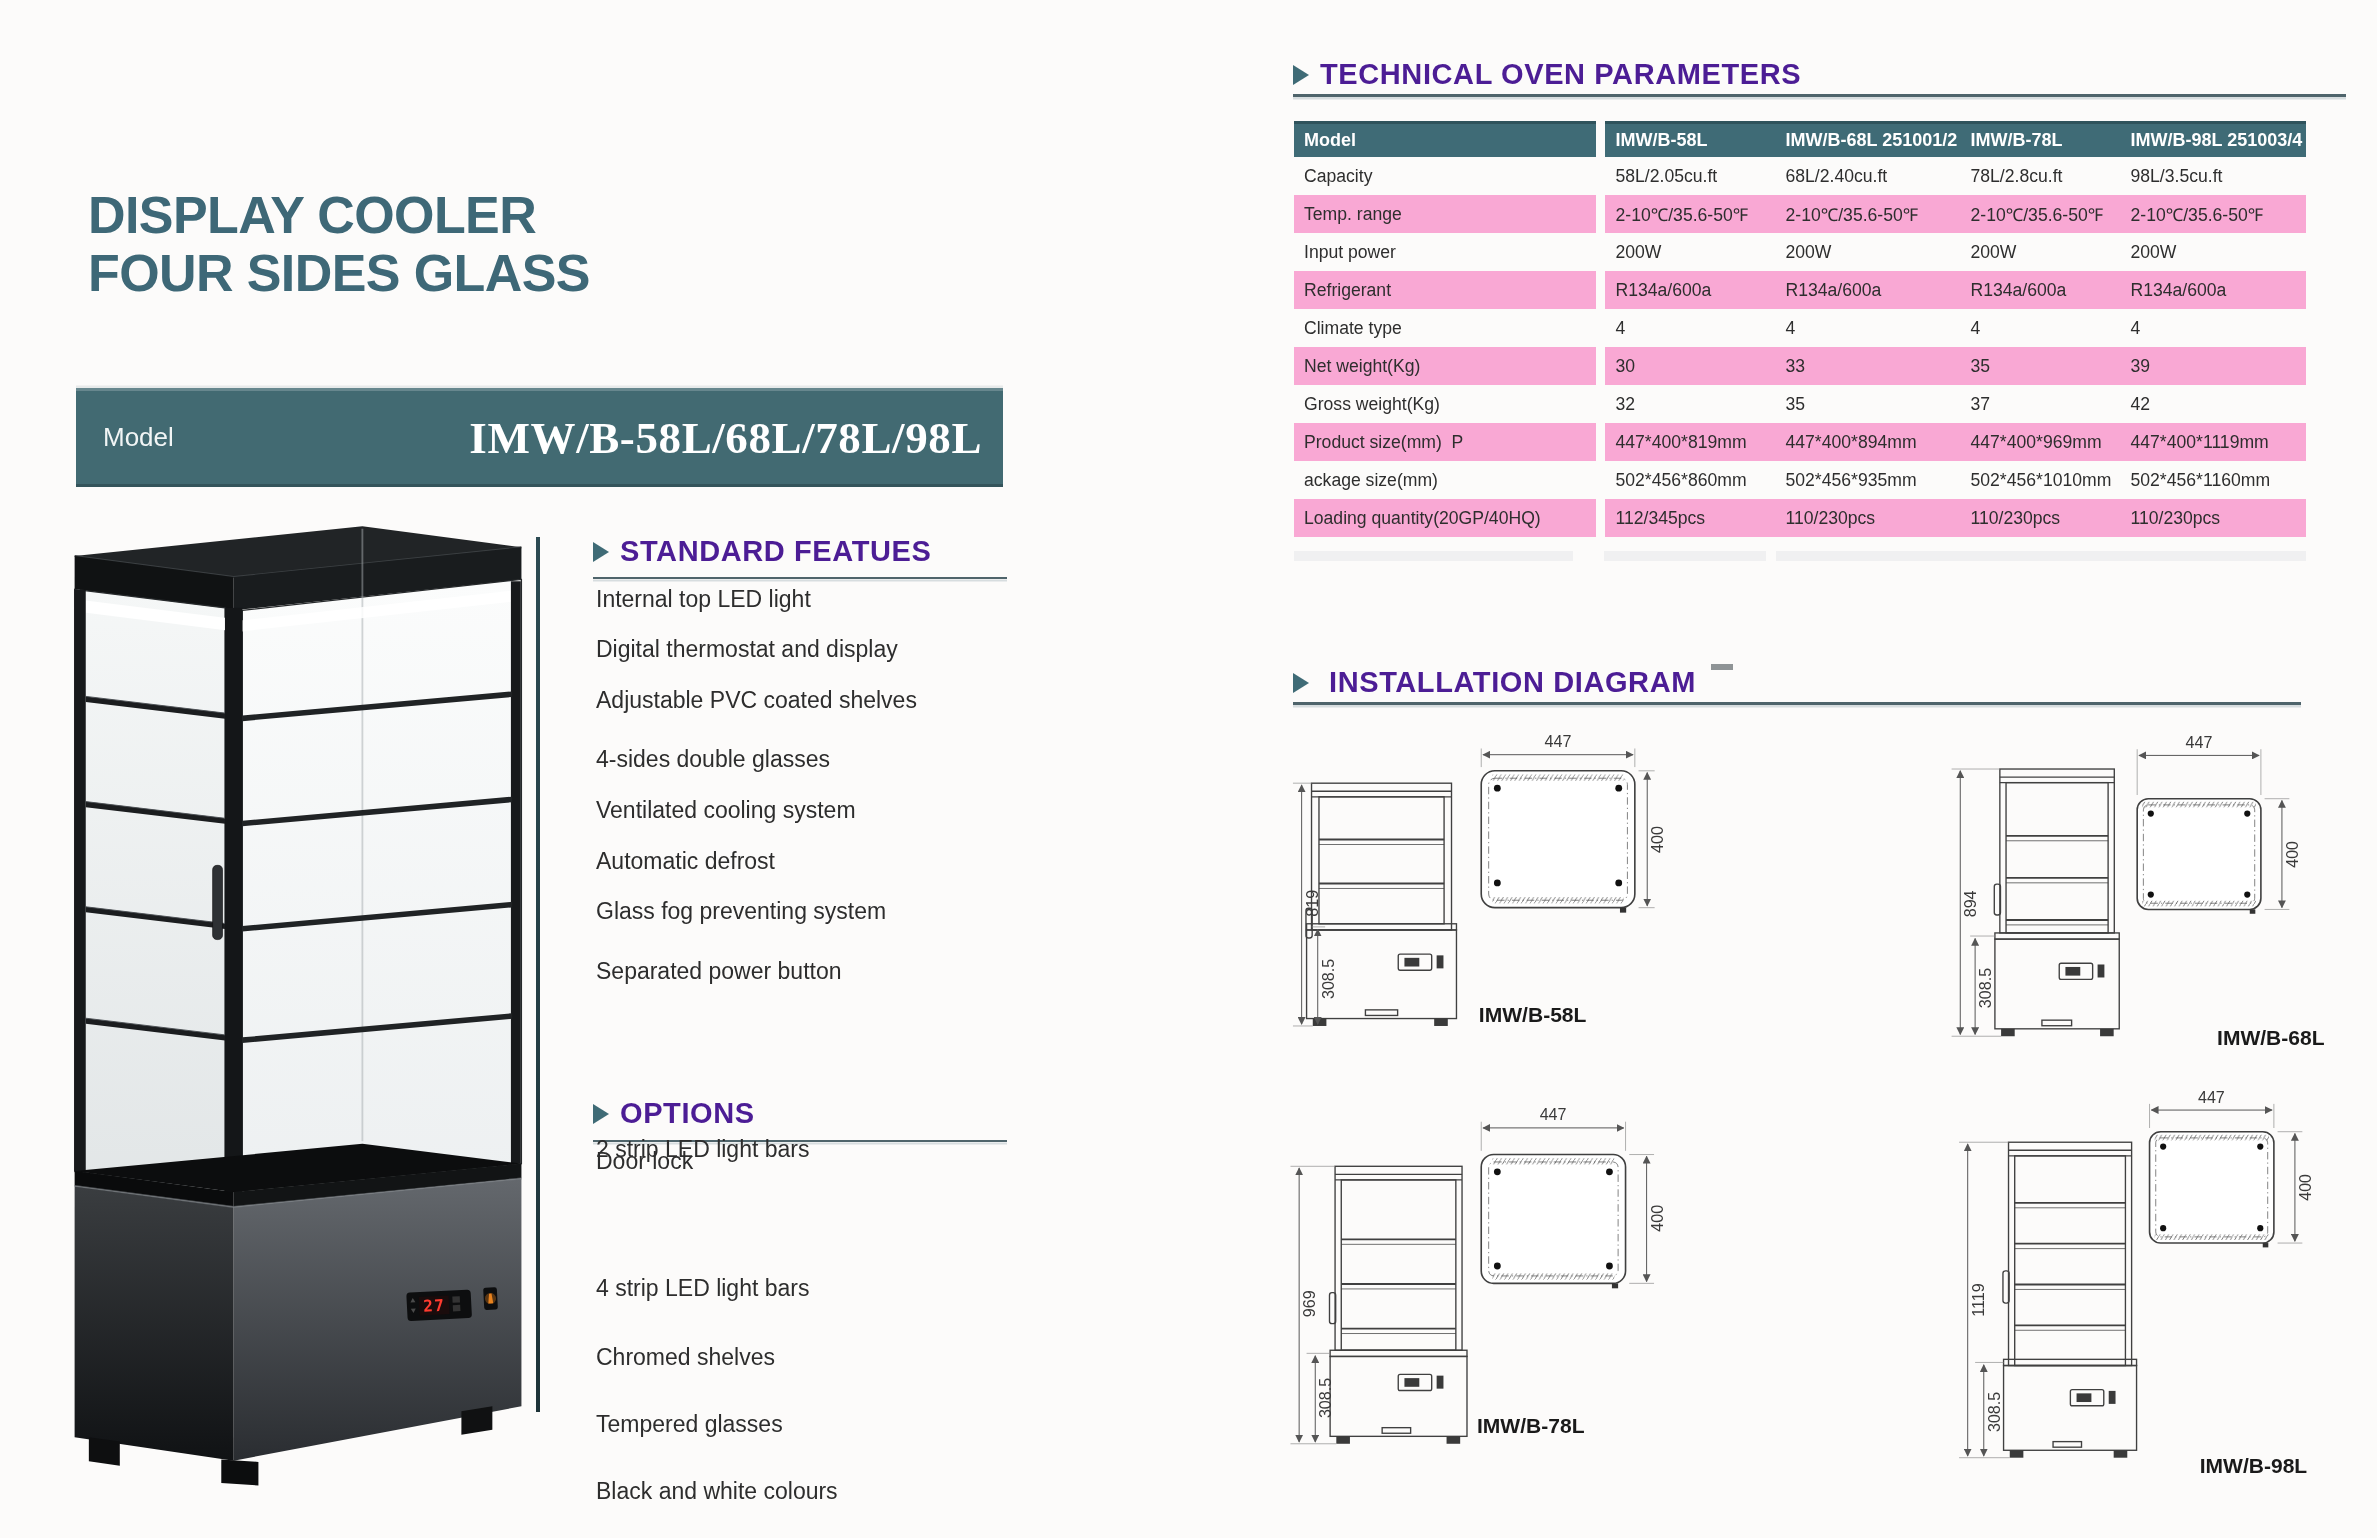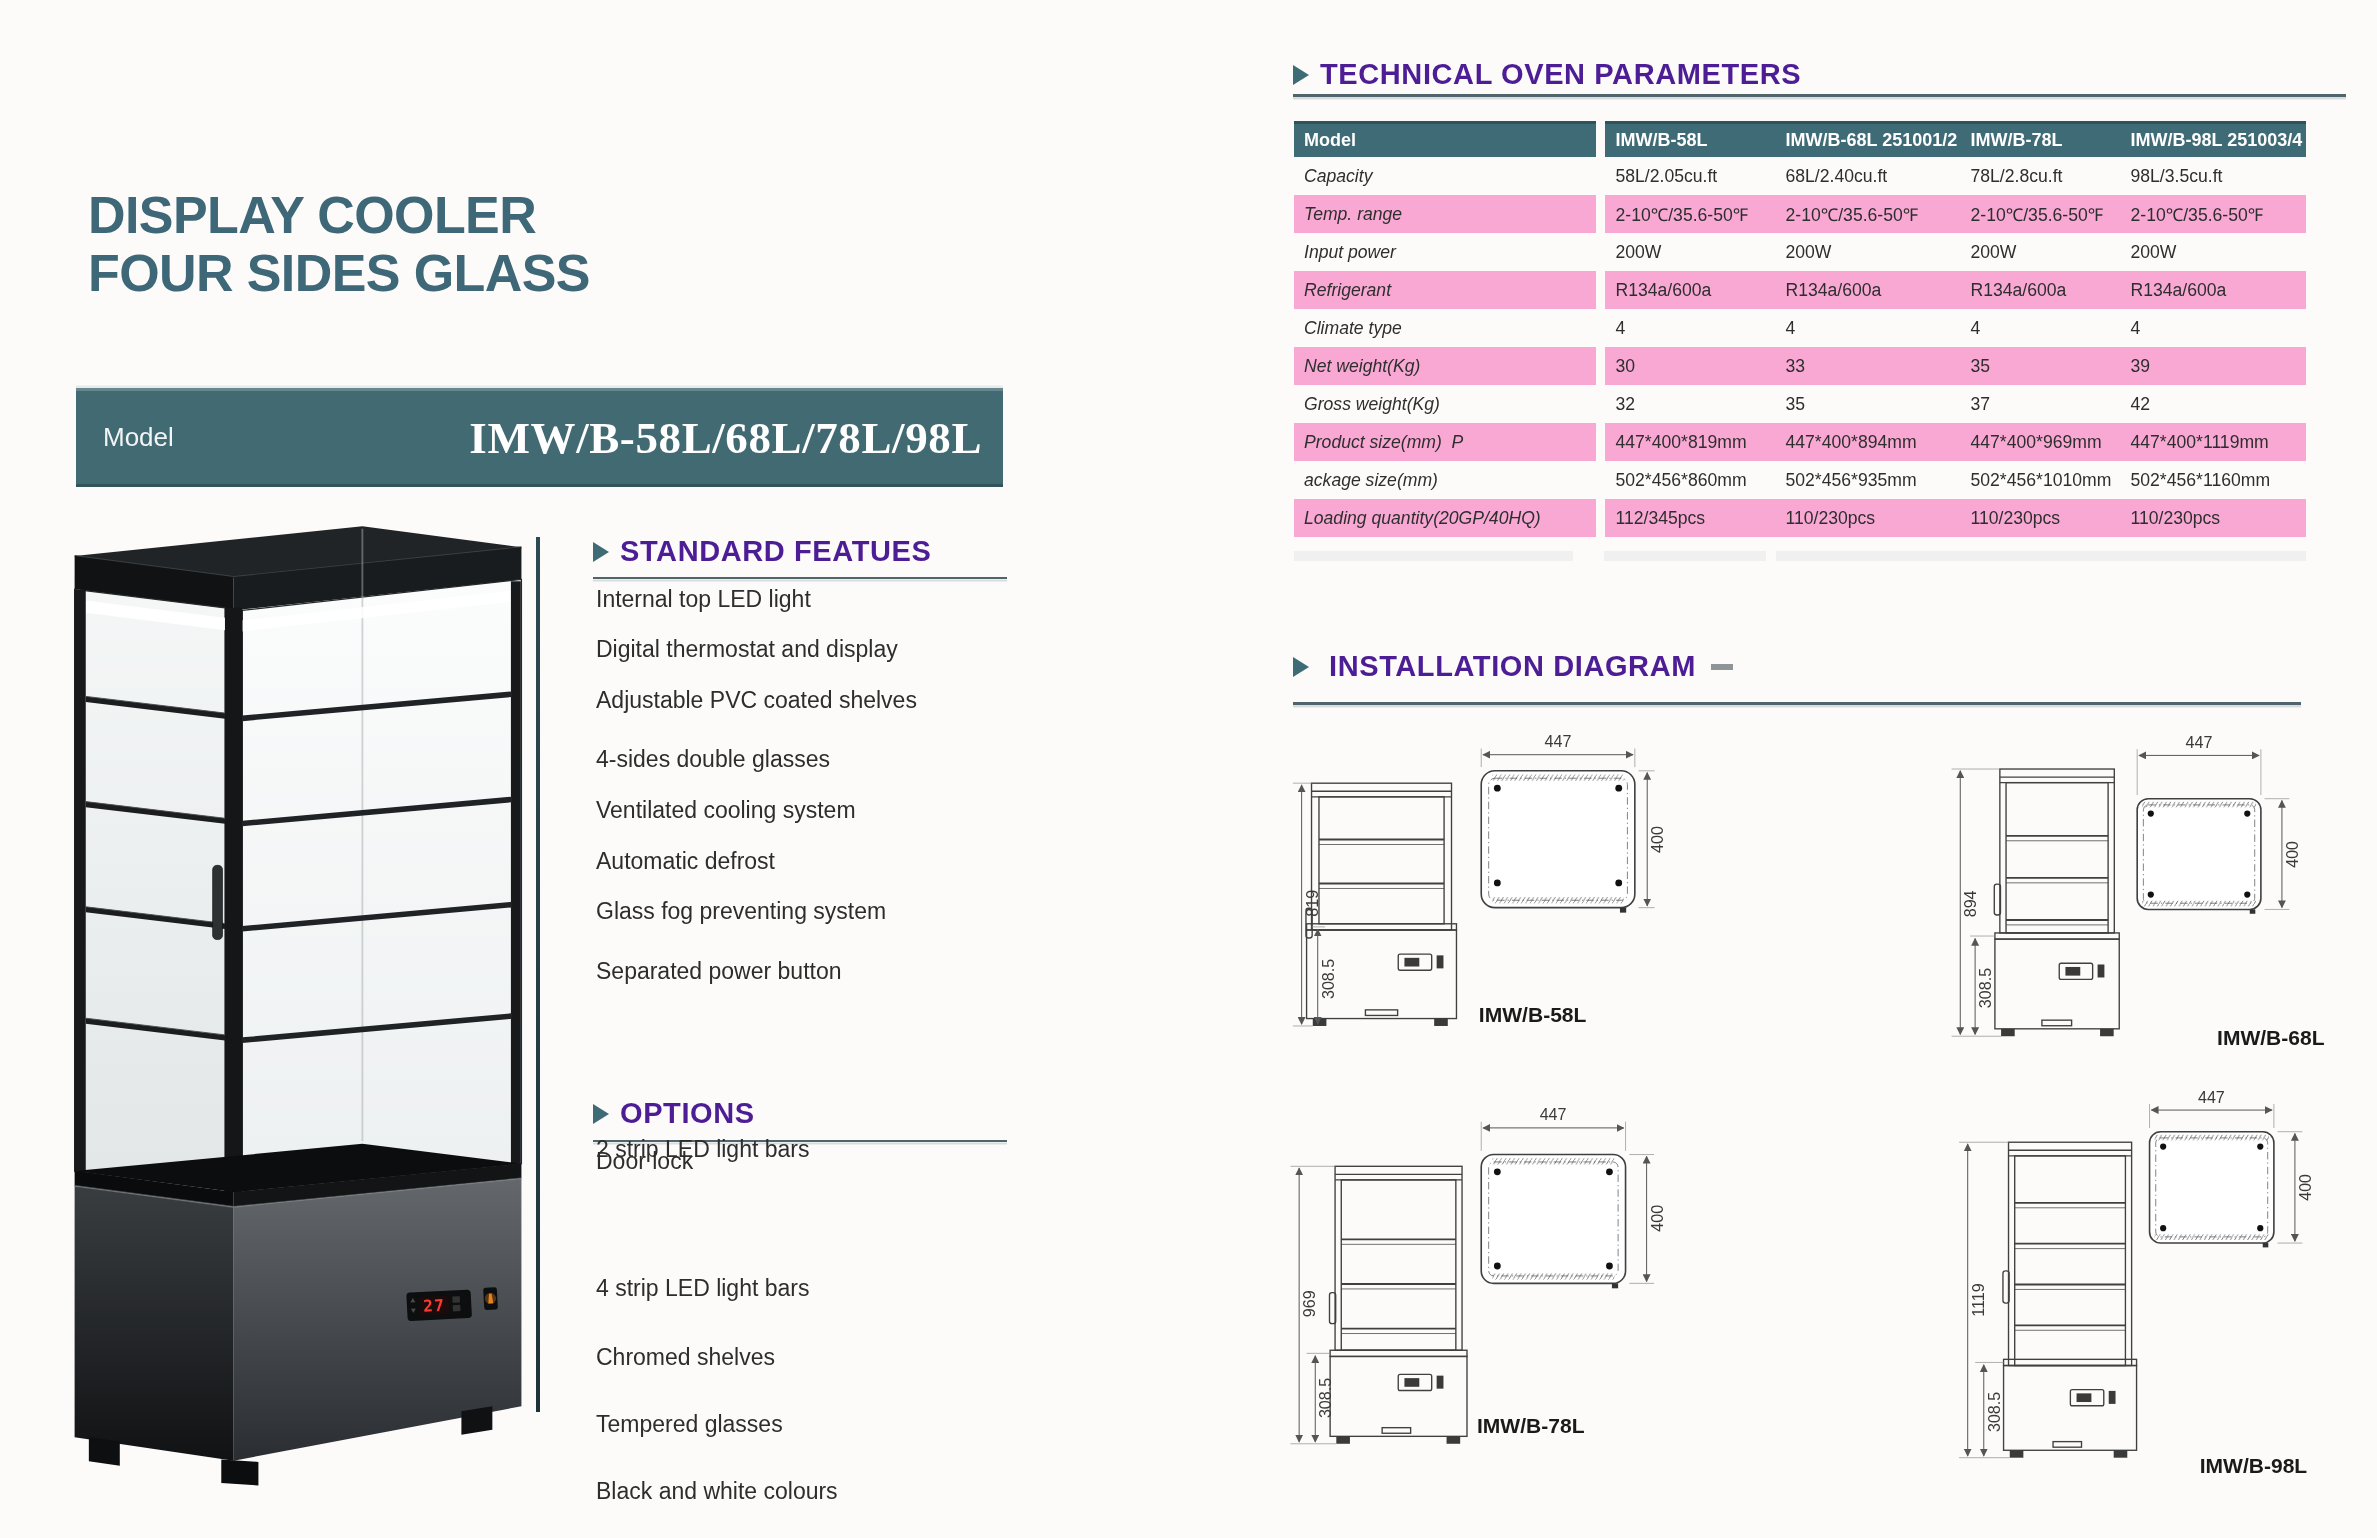--- a/index.html
+++ b/index.html
@@ -21,21 +21,21 @@
 
   
   .sec-head { position:absolute; display:flex; align-items:center; gap:11px;
            color:#4c1d95; font-weight:700; font-size:29px; letter-spacing:0.6px; white-space:nowrap; }
   .tri { width:0; height:0; border-left:16px solid #3F6B76;
            border-top:10px solid transparent; border-bottom:10px solid transparent; }
   .rule { position:absolute; height:1.9px; background:#4F646B; box-shadow:0 2.5px 0 #D7DDDF; }
   #featHead { left:593px; top:535px; }   #featRule { left:593px; top:577px; width:414px; }
   #optHead  { left:593px; top:1097px; }  #optRule  { left:593px; top:1140px; width:414px; }
   #techHead { left:1293px; top:58px; }   #techRule { left:1293px; top:94px; width:1053px; height:2.5px; }
-  #instHead { left:1293px; top:650px;gap:20px; } #instRule { left:1293px; top:702px; width:1008px; height:2.5px; }
+  #instHead { left:1293px; top:666px;gap:20px; } #instRule { left:1293px; top:702px; width:1008px; height:2.5px; }
   .dash { position:absolute; left:1711px; top:664px; width:22px; height:5.6px; background:#8F9496; }
 
   
   .plist { position:absolute; left:0; top:0; }
   .plist li { position:absolute; left:596px; font-size:23px; color:#2D2D2D; list-style:none; white-space:nowrap; }
   .features-list li:nth-child(1){top:586px}  .features-list li:nth-child(2){top:636px}
   .features-list li:nth-child(3){top:687px} .features-list li:nth-child(4){top:746px}
   .features-list li:nth-child(5){top:797px} .features-list li:nth-child(6){top:848px}
   .features-list li:nth-child(7){top:898px} .features-list li:nth-child(8){top:958px}
   .options-list li:nth-child(1){top:1148px}  .options-list li:nth-child(2){top:1136px}
@@ -44,21 +44,21 @@
 
   
   .spec-header { position:absolute; left:1294px; top:121px; width:1012px; display:flex; gap:9.3px; }
   .h-block { background:#3F6B76; border-top:3.7px solid #2F535C; height:36px; color:#FFFFFF;
            font-size:18px; font-weight:700; display:flex; align-items:center; }
   .h-label { width:302px; padding-left:10px; }
   .h-values { width:701px; display:grid; grid-template-columns:170px 185px 160px 187px;
            padding-left:10.5px; align-items:center; }
   .spec-rows { position:absolute; left:1294px; top:157px; width:1012px; }
   .spec-row { display:flex; gap:9.3px; height:38px; font-size:17.6px; color:#2E2E2E; }
-  .spec-label { width:302px; padding-left:10px; display:flex; align-items:center; white-space:pre;font-style:italic; }
+  .spec-label { width:302px; padding-left:10px; display:flex; align-items:center; white-space:pre; }
   .spec-values { width:701px; padding-left:10.5px; display:grid;
            grid-template-columns:170px 185px 160px 187px; align-items:center; white-space:nowrap; }
   .spec-row.alt .spec-label, .spec-row.alt .spec-values { background:#f9a8d4; }
   .stripe { position:absolute; height:10px; background:#F0F0F1; }
 
   
   .diag { position:absolute; }
   #diag1 { left:1288px; top:731px; width:384px; height:310px; }
   #diag2 { left:1938px; top:718px; width:433px; height:347px; }
   #diag3 { left:1288px; top:1108px; width:384px; height:347px; }

